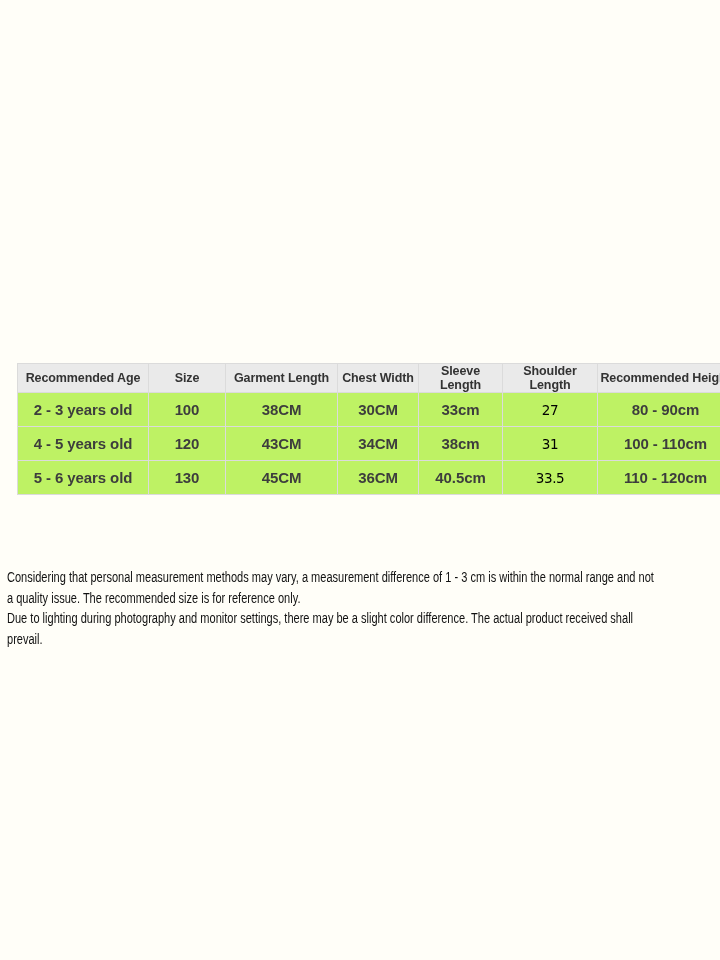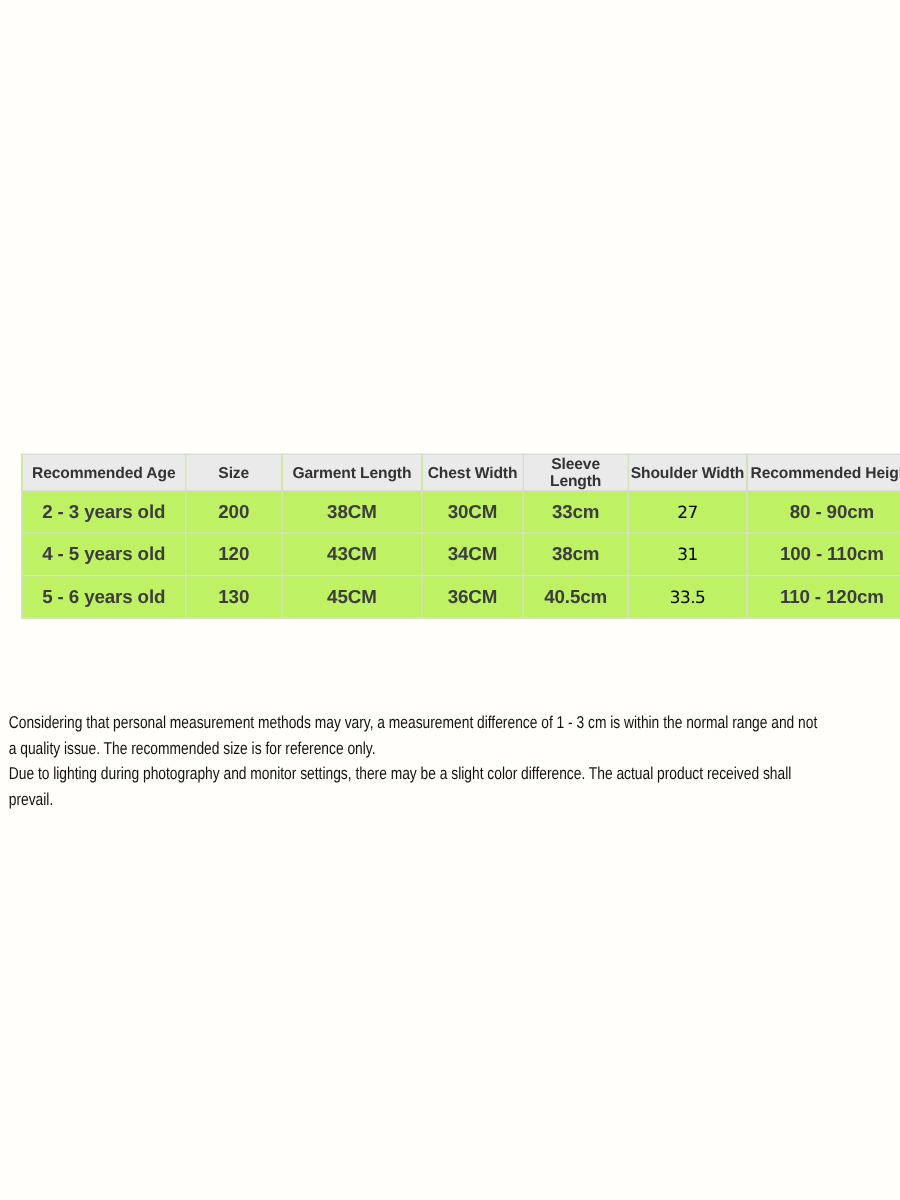--- a/index.html
+++ b/index.html
@@ -85,28 +85,28 @@
       <col style="width:95px">
       <col style="width:136px">
     </colgroup>
     <thead>
       <tr>
         <th>Recommended Age</th>
         <th>Size</th>
         <th>Garment Length</th>
         <th>Chest Width</th>
         <th>Sleeve Length</th>
-        <th>Shoulder Width</th>
+        <th>Shoulder Length</th>
         <th>Recommended Height</th>
       </tr>
     </thead>
     <tbody>
       <tr>
         <td>2 - 3 years old</td>
-        <td>200</td>
+        <td>100</td>
         <td>38CM</td>
         <td>30CM</td>
         <td>33cm</td>
         <td class="emph">27</td>
         <td>80 - 90cm</td>
       </tr>
       <tr>
         <td>4 - 5 years old</td>
         <td>120</td>
         <td>43CM</td>

